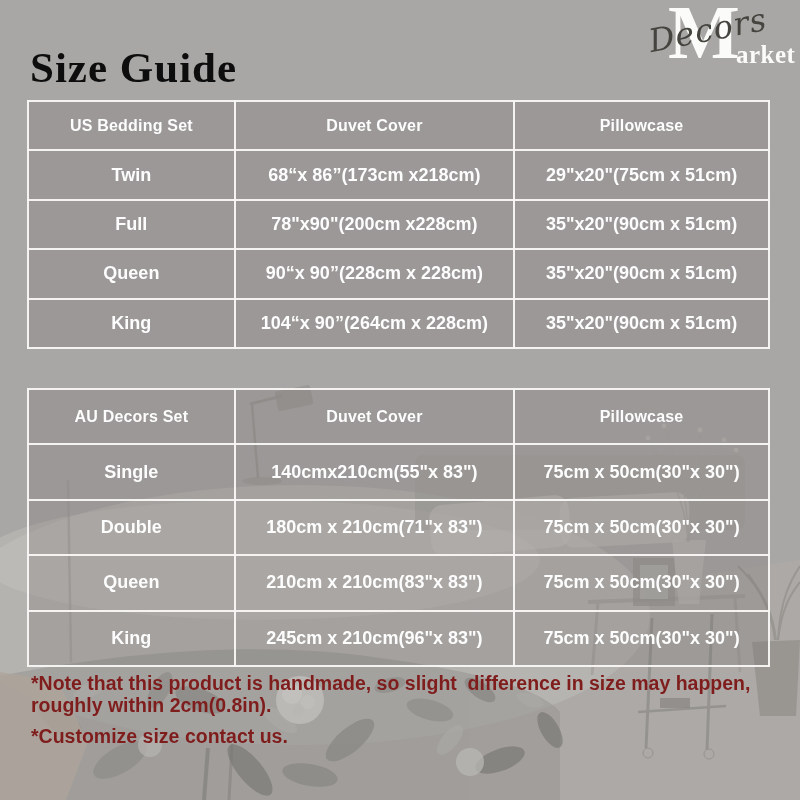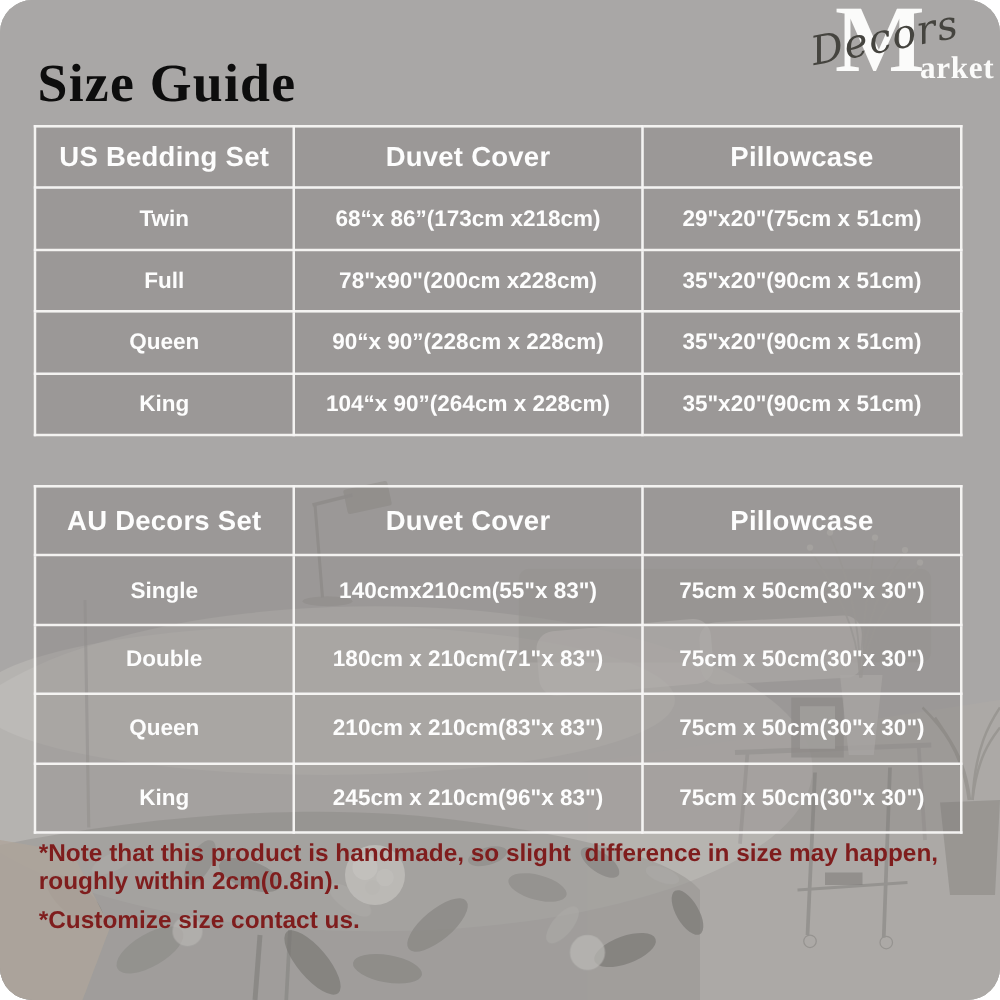--- a/index.html
+++ b/index.html
@@ -1,20 +1,19 @@
 <!DOCTYPE html>
 <html><head>
 <meta charset="utf-8">
 <style>
   html,body{margin:0;padding:0;}
   .stage{
     position:relative;width:800px;height:800px;overflow:hidden;
     background:#a9a8a6;
     font-family:"Liberation Sans",sans-serif;
-    border-radius:26px;
   }
   .bg{position:absolute;inset:0;z-index:0;}
   .title{
     position:absolute;left:30px;top:14px;z-index:5;
     font-family:"Liberation Serif",serif;font-weight:700;
     font-size:43px;letter-spacing:1px;color:#0d0d0d;
   }
   .logo{position:absolute;top:6px;left:646px;width:146px;height:84px;z-index:5;}
   .logo-m{
     position:absolute;left:22px;top:-12px;line-height:1;
@@ -37,21 +36,21 @@
     border-collapse:collapse;table-layout:fixed;
   }
   table.us-table{top:100px;}
   table.au-table{top:388px;}
   .size-table th,.size-table td{
     border:2.5px solid rgba(247,246,245,0.96);
     background:rgba(118,116,115,0.28);
     color:#fdfdfd;text-align:center;vertical-align:middle;
     padding:0;overflow:hidden;white-space:nowrap;
   }
-  .size-table th{font-size:22px;font-weight:700;letter-spacing:0.2px;}
+  .size-table th{font-size:16px;font-weight:700;letter-spacing:0.2px;}
   .size-table td{font-size:18px;font-weight:600;}
   .us-table tr{height:49.4px;}
   .au-table tr{height:55.4px;}
   .col-set{width:27.9%;}
   .col-duvet{width:37.7%;}
   .col-pillow{width:34.4%;}
   .notes{position:absolute;left:31px;top:672px;width:765px;z-index:5;color:#7f1d1d;}
   .note-line{
     font-size:19.5px;font-weight:700;line-height:22px;white-space:pre;
   }

